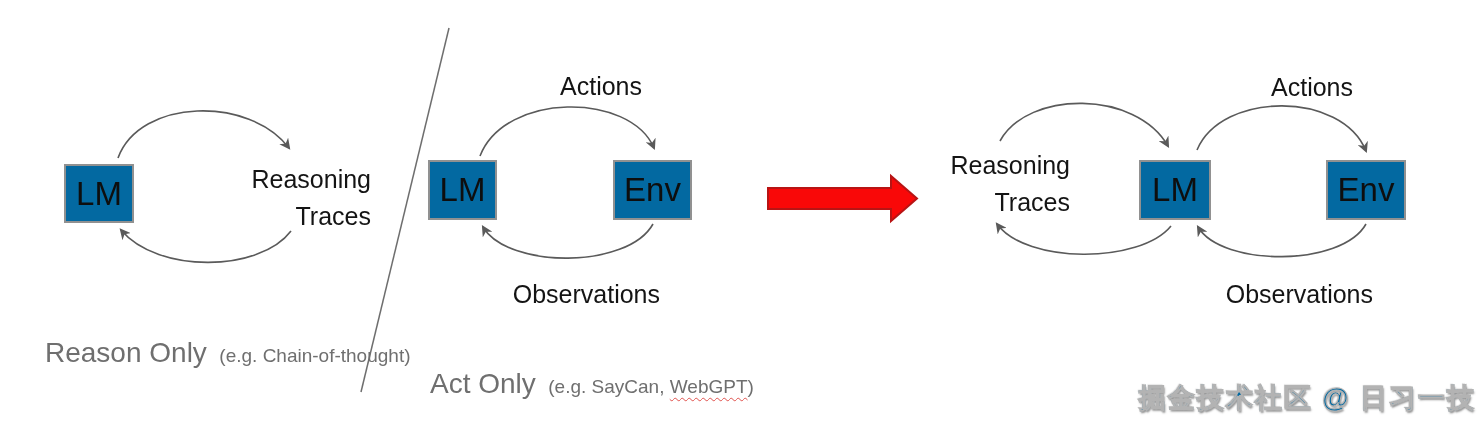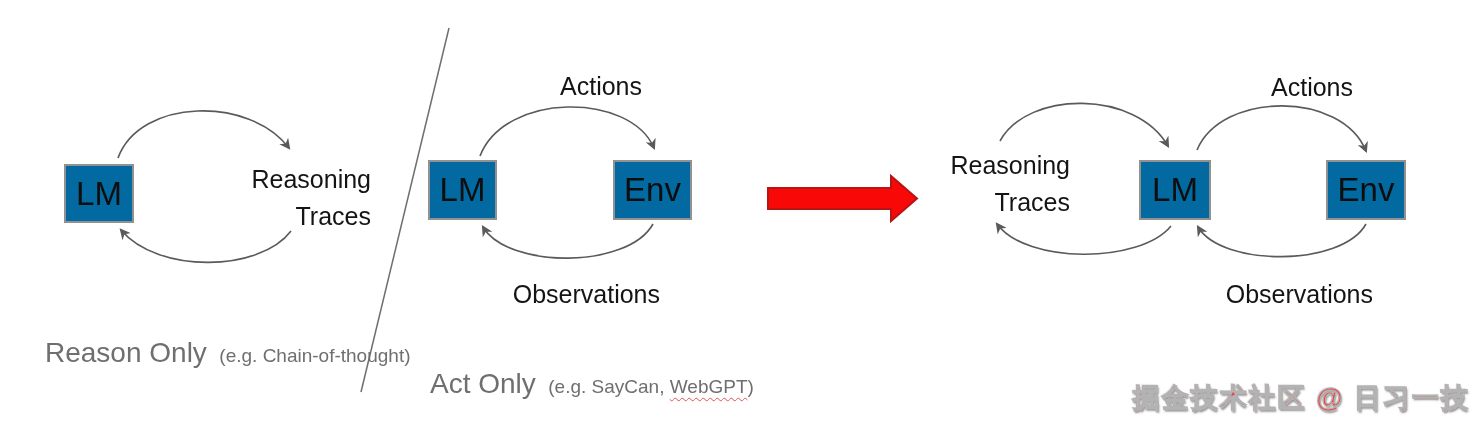--- a/index.html
+++ b/index.html
@@ -74,26 +74,26 @@
     margin-left: 0.28em;
     text-decoration-line: underline;
     text-decoration-style: wavy;
     text-decoration-color: #e0524e;
     text-decoration-thickness: 1px;
     text-underline-offset: 4px;
   }
   .watermark {
     position: absolute;
     z-index: 3;
-    right: 14px;
+    right: 8px;
     top: 380px;
     font-size: 27px;
     font-weight: bold;
     letter-spacing: 2px;
-    color: #ef4444;
+    color: #0369a1;
     -webkit-text-stroke: 1px #b3b3b3;
     text-shadow: 1px 2px 2px rgba(125,125,125,0.85), -1px -1px 1px rgba(205,205,205,0.9);
     white-space: nowrap;
     margin-left: 32px;
   }
 </style>
 </head>
 <body>
 
 <div class="stage">

